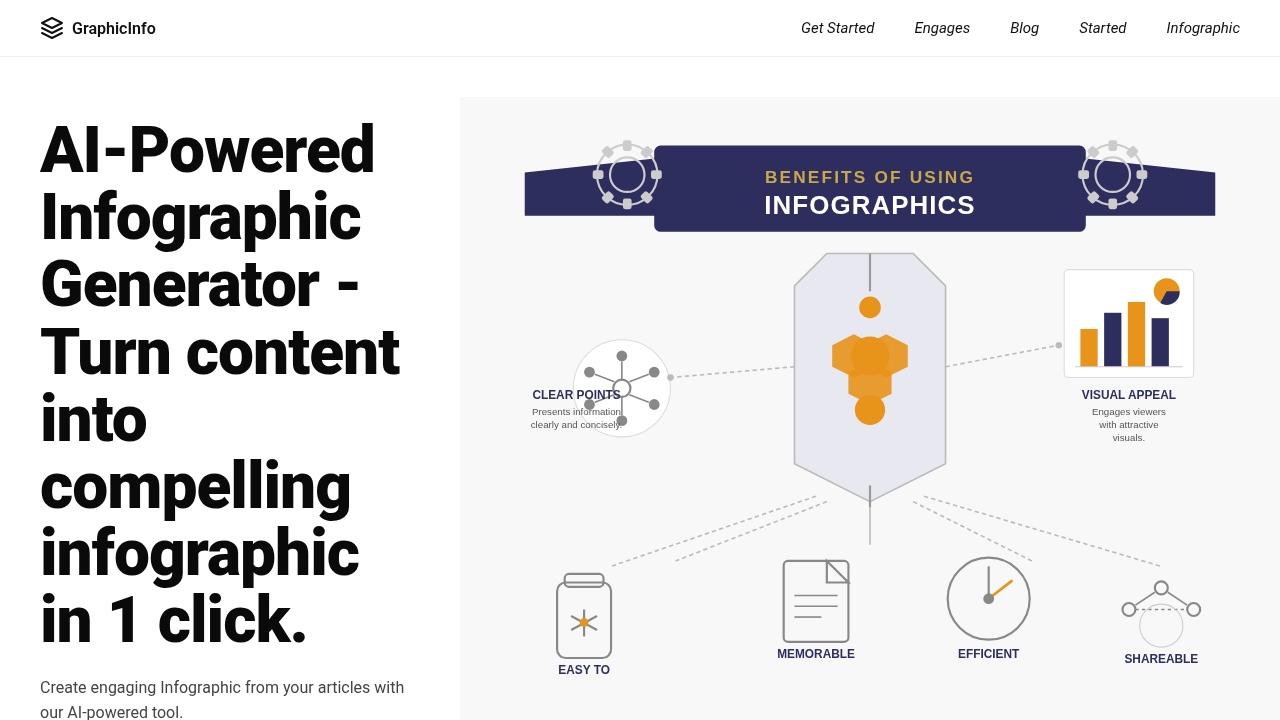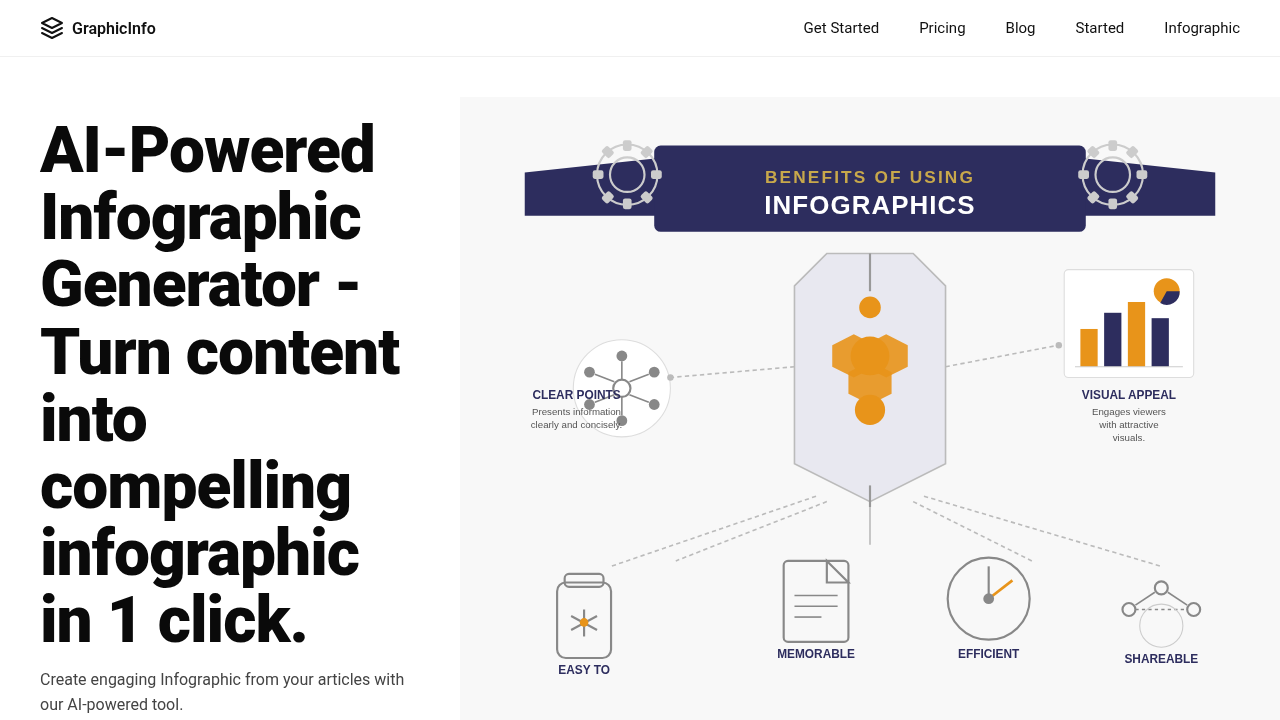--- a/index.html
+++ b/index.html
@@ -49,20 +49,21 @@
       display: flex;
       align-items: center;
       gap: 40px;
     }
 
     .nav-link {
       font-size: 15px;
       color: #111;
       text-decoration: none;
       font-weight: 400;
+      font-style: italic;
     }
 
     
     .main-content {
       display: flex;
       width: 1280px;
       min-height: 663px;
     }
 
     
@@ -71,21 +72,21 @@
       padding: 60px 40px 40px 40px;
       flex-shrink: 0;
     }
 
     .hero-title {
       font-size: 64px;
       font-weight: 900;
       line-height: 1.05;
       color: #0a0a0a;
       letter-spacing: -1px;
-      margin-bottom: 12px;
+      margin-bottom: 20px;
     }
 
     .hero-subtitle {
       font-size: 16px;
       color: #444;
       line-height: 1.6;
     }
 
     
     .hero-right {
@@ -110,21 +111,21 @@
 
 <nav>
   <a class="nav-logo" href="#">
     <svg class="logo-icon" viewBox="0 0 24 24" fill="none" xmlns="http://www.w3.org/2000/svg">
       <path d="M12 2L2 7l10 5 10-5-10-5zM2 17l10 5 10-5M2 12l10 5 10-5" stroke="#111" stroke-width="2" stroke-linecap="round" stroke-linejoin="round"></path>
     </svg>
     <span class="logo-text">GraphicInfo</span>
   </a>
   <div class="nav-links">
     <a class="nav-link" href="#">Get Started</a>
-    <a class="nav-link" href="#">Pricing</a>
+    <a class="nav-link" href="#">Engages</a>
     <a class="nav-link" href="#">Blog</a>
     <a class="nav-link" href="#">Started</a>
     <a class="nav-link" href="#">Infographic</a>
   </div>
 </nav>
 
 <div class="main-content">
 
   <div class="hero-left">
     <h1 class="hero-title">AI-Powered Infographic Generator - Turn content into compelling infographic in 1 click.</h1>

